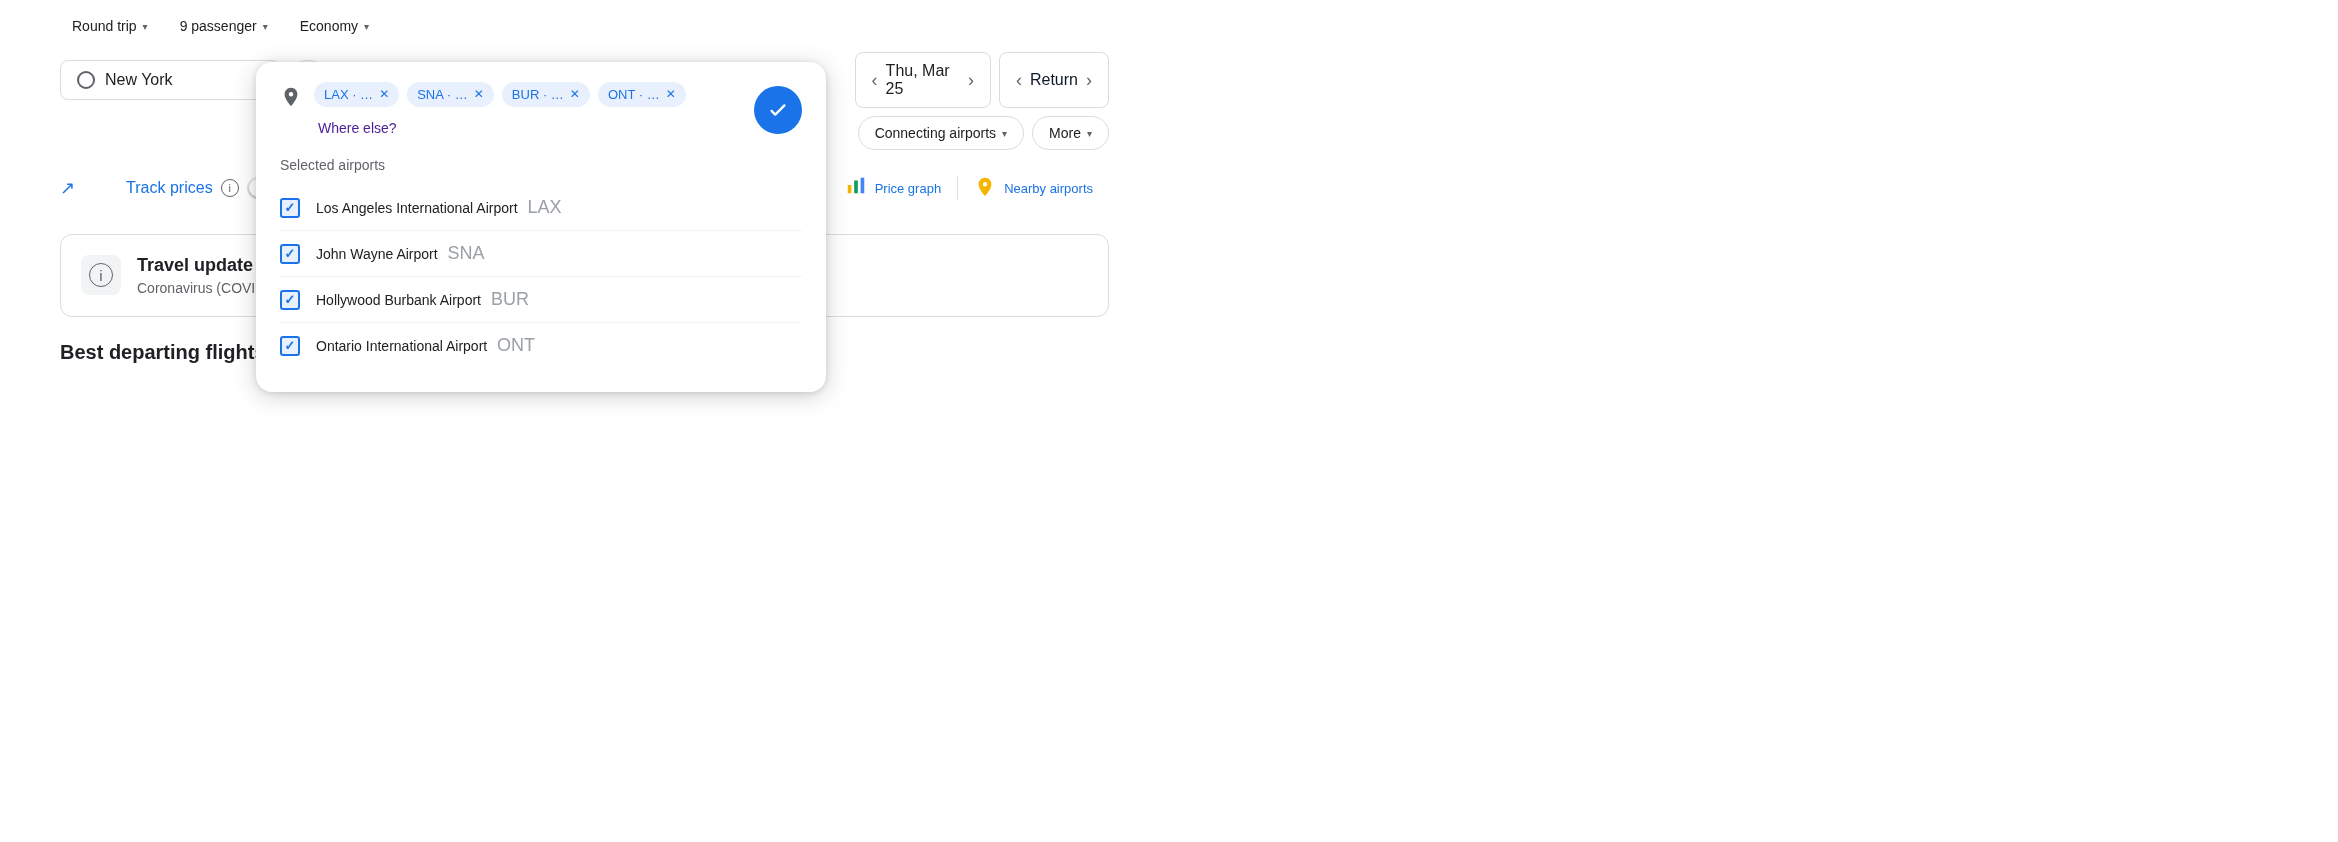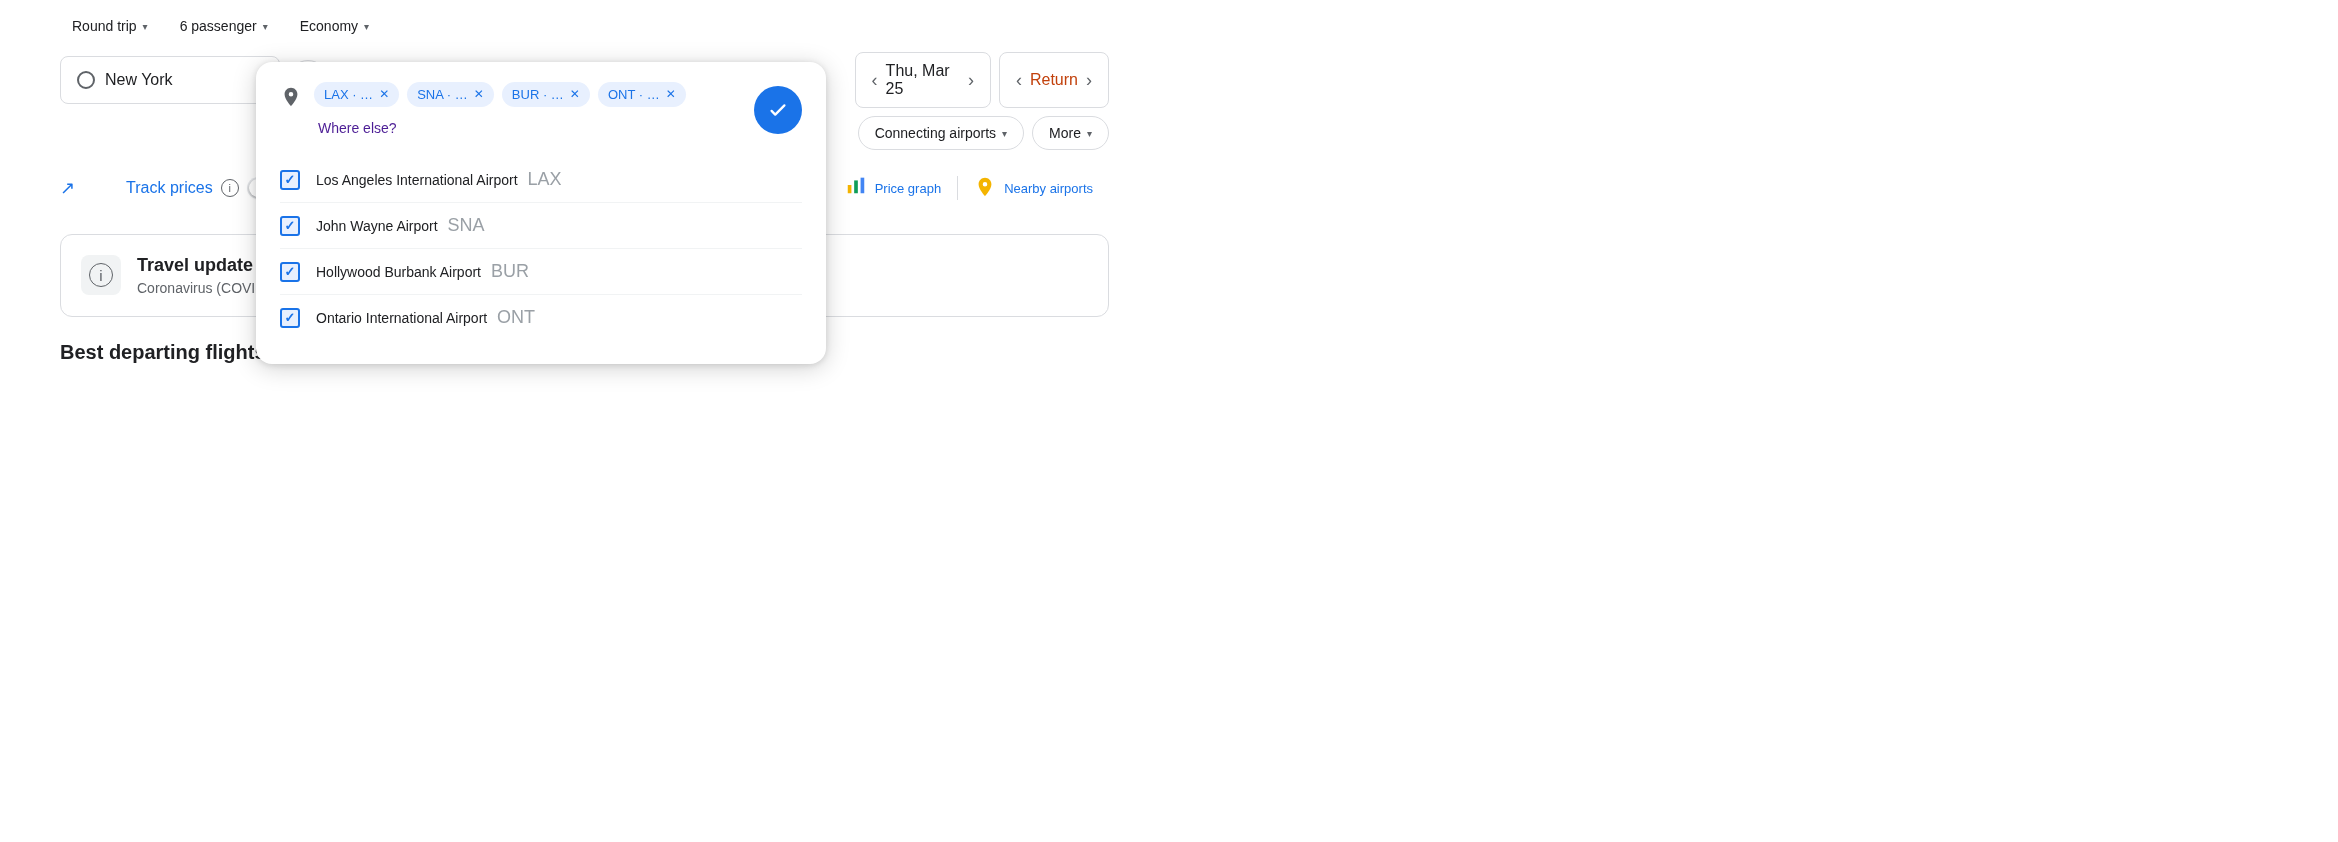--- a/index.html
+++ b/index.html
@@ -41,21 +41,21 @@
       gap: 8px;
       margin-bottom: 8px;
     }
     .search-field {
       display: flex;
       align-items: center;
       border: 1px solid #dadce0;
       border-radius: 8px;
       padding: 10px 16px;
       min-width: 220px;
-      height: 48px;
+      height: 40px;
       gap: 10px;
       font-size: 16px;
       color: #202124;
       cursor: text;
     }
     .search-field .field-icon {
       width: 18px;
       height: 18px;
       border: 2px solid #5f6368;
       border-radius: 50%;
@@ -361,21 +361,21 @@
   </style>
 </head>
 <body>
 
 <div class="top-bar">
   <div class="trip-selector">
     <span>Round trip</span>
     <span class="chevron-down">▾</span>
   </div>
   <div class="trip-selector">
-    <span>6 passenger</span>
+    <span>9 passenger</span>
     <span class="chevron-down">▾</span>
   </div>
   <div class="trip-selector">
     <span>Economy</span>
     <span class="chevron-down">▾</span>
   </div>
 </div>
 
 <div class="search-row">
   <div class="search-field">
@@ -390,21 +390,21 @@
   <div style="width: 570px; height: 56px;"></div>
 
   <div class="date-field">
     <span class="date-nav">‹</span>
     <span>Thu, Mar 25</span>
     <span class="date-nav">›</span>
   </div>
 
   <div class="date-field">
     <span class="date-nav">‹</span>
-    <span style="color:#c2410c">Return</span>
+    <span style="color:#0f172a">Return</span>
     <span class="date-nav">›</span>
   </div>
 </div>
 
 <div class="filter-row">
   <div style="flex:1"></div>
   <div style="display:flex; gap:8px; align-items:center;">
     <button class="filter-chip connecting-airports-btn">
       <span>Connecting airports</span>
       <span class="chevron-down">▾</span>
@@ -494,20 +494,21 @@
         <span>Where else?</span>
       </div>
     </div>
     <button class="confirm-btn">
       <svg width="22" height="22" viewBox="0 0 24 24" fill="none">
         <path d="M5 13l4 4L19 7" stroke="#fff" stroke-width="2.5" stroke-linecap="round" stroke-linejoin="round"></path>
       </svg>
     </button>
   </div>
 
+  <div class="selected-airports-label">Selected airports</div>
 
   <ul class="airport-list">
     <li class="airport-item">
       <div class="airport-checkbox">
         <span class="check">✓</span>
       </div>
       <span>
         <span>Los Angeles International Airport</span>
         <span class="airport-code">LAX</span>
       </span>

